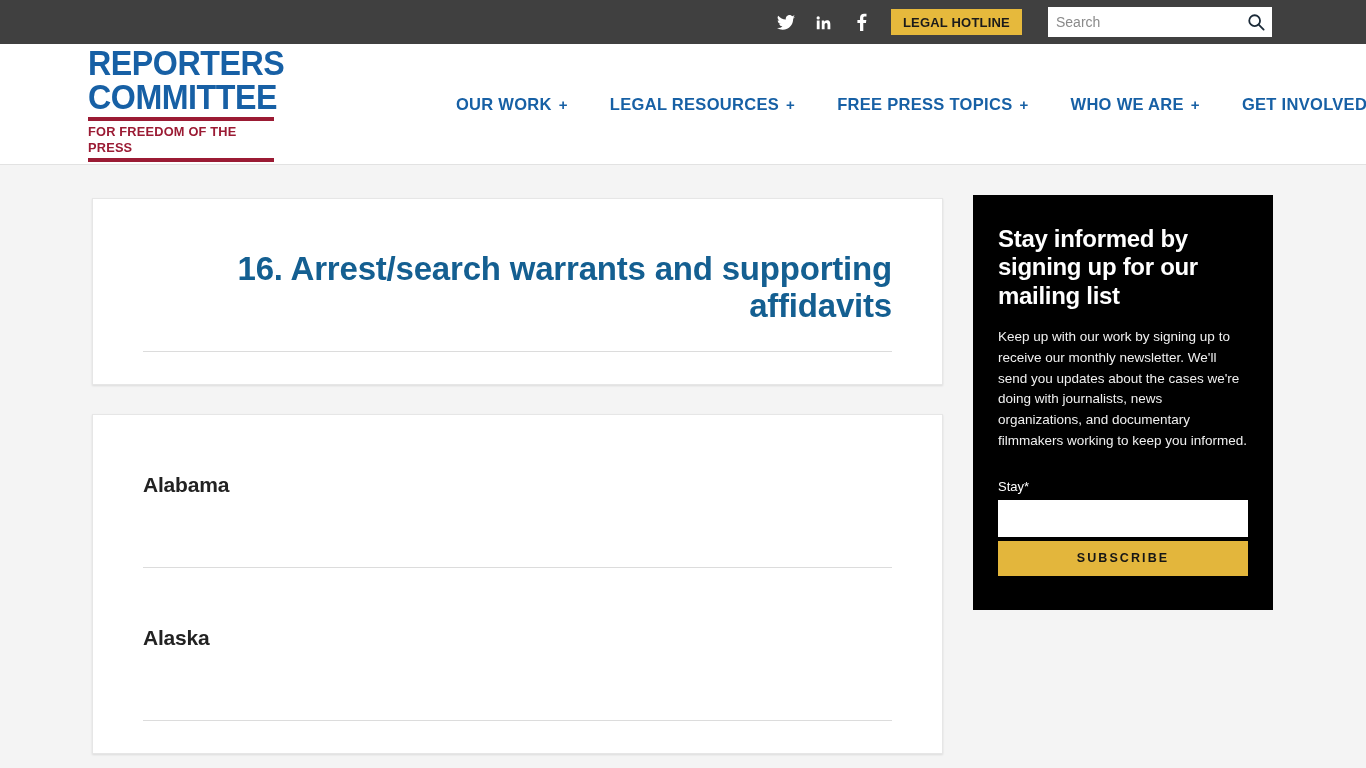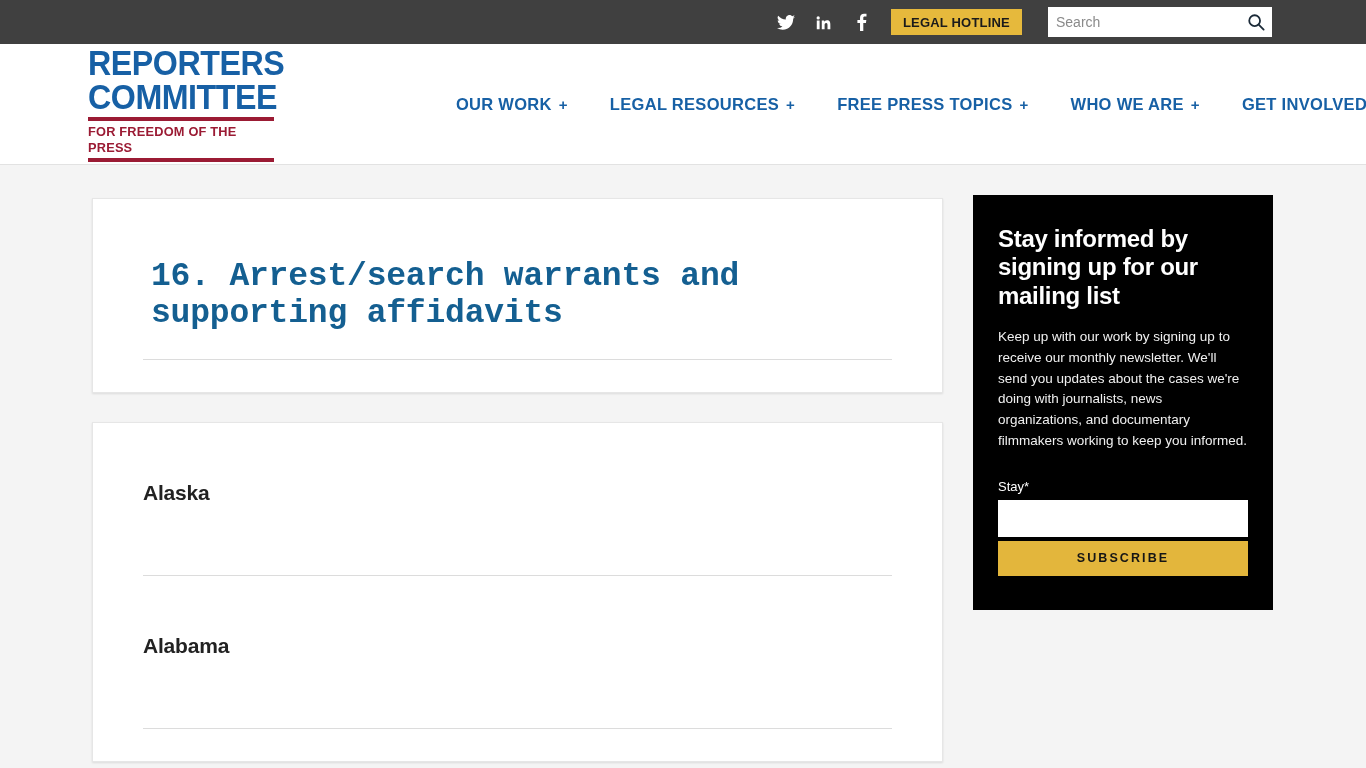--- a/index.html
+++ b/index.html
@@ -155,27 +155,28 @@
     top: 33px;
     width: 851px;
   }
   .card {
     background: #ffffff;
     border: 1px solid #e6e6e6;
     box-shadow: 0 1px 2px rgba(0,0,0,0.10);
   }
   .card.title-card { padding: 52px 50px 32px 50px; }
   .page-title {
-    margin: 8px;
+    margin: 0;
     color: #145f91;
-    font-family: Liberation Mono, monospace;
+    font-family: Liberation Sans, sans-serif;
     font-weight: bold;
     font-size: 33px;
     line-height: 1.12;
     letter-spacing: -0.2px;
+    text-align: right;
   }
   .title-rule {
     margin-top: 26px;
     height: 1px;
     background: #dcdcdc;
   }
 
   .card.states-card {
     margin-top: 29px;
     padding: 0 50px;
@@ -321,24 +322,24 @@
 
   <div class="content">
 
     <div class="card title-card">
       <h1 class="page-title">16. Arrest/search warrants and supporting affidavits</h1>
       <div class="title-rule"></div>
     </div>
 
     <div class="card states-card">
       <div class="state-block">
-        <h2 class="state-name">Alaska</h2>
+        <h2 class="state-name">Alabama</h2>
       </div>
       <div class="state-block">
-        <h2 class="state-name">Alabama</h2>
+        <h2 class="state-name">Alaska</h2>
       </div>
     </div>
 
   </div>
 
   <aside class="sidebar">
     <h2 class="side-title">Stay informed by signing up for our mailing list</h2>
     <p class="side-desc">Keep up with our work by signing up to receive our monthly newsletter. We'll send you updates about the cases we're doing with journalists, news organizations, and documentary filmmakers working to keep you informed.</p>
     <label class="field-label">Stay*</label>
     <input class="email-input" type="email" placeholder="" style="">

